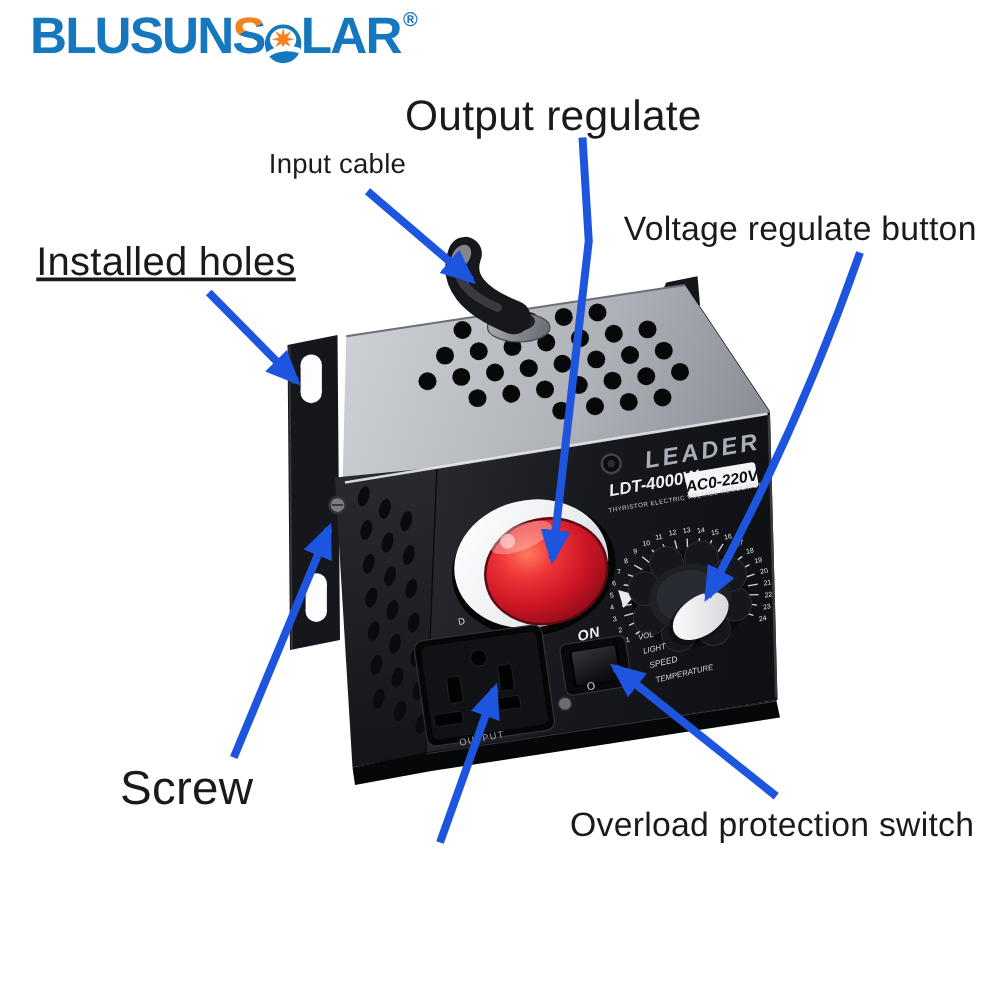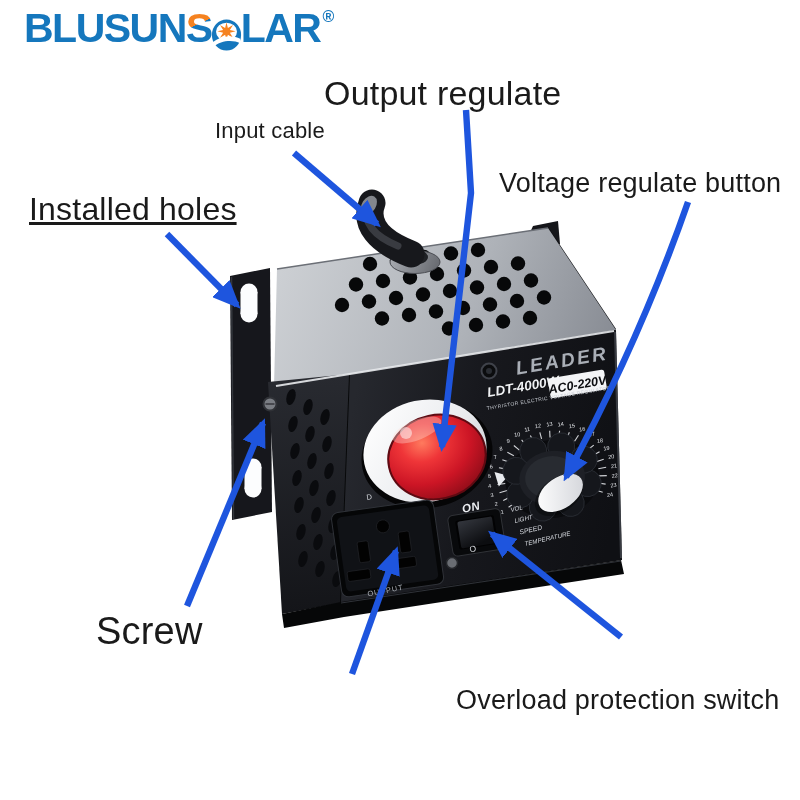--- a/index.html
+++ b/index.html
@@ -8,21 +8,21 @@
   .stage{position:absolute;inset:0;}
   svg.scene{position:absolute;left:0;top:0;}
   .label{position:absolute;color:#1a1a1a;white-space:nowrap;line-height:1.05;
          font-family:"Liberation Sans", sans-serif;font-weight:400;letter-spacing:0.2px;}
   #lbl-output-regulate{left:324px;top:76px;font-size:34px;}
   #lbl-input-cable{left:171px;top:119px;font-size:22px;margin-left:44px;}
   #lbl-installed-holes{left:29px;top:193px;font-size:32px;text-decoration:underline;}
   #lbl-voltage-regulate{left:499px;top:169px;font-size:27px;}
   #lbl-screw{left:96px;top:612px;font-size:38px;}
   #lbl-output-plug{left:227px;top:682px;font-size:34px;}
-  #lbl-overload{left:456px;top:646px;font-size:27px;margin-top:40px;}
+  #lbl-overload{left:456px;top:646px;font-size:27px;}
   .logo{position:absolute;left:24px;top:5px;display:flex;align-items:flex-end;
         font-weight:700;font-size:41px;letter-spacing:-1.5px;color:#1577bd;}
   .logo .orange-s{background:linear-gradient(155deg,#f58220 0%,#f58220 42%,#1577bd 42%);
         -webkit-background-clip:text;background-clip:text;color:transparent;}
   .logo .sun{width:31px;height:34px;margin:2px -1px 0 -1px;flex:0 0 auto;}
   .logo .reg{font-size:16px;letter-spacing:0;align-self:flex-start;margin:3px 0 0 2px;}
 </style>
 </head>
 <body>
 

